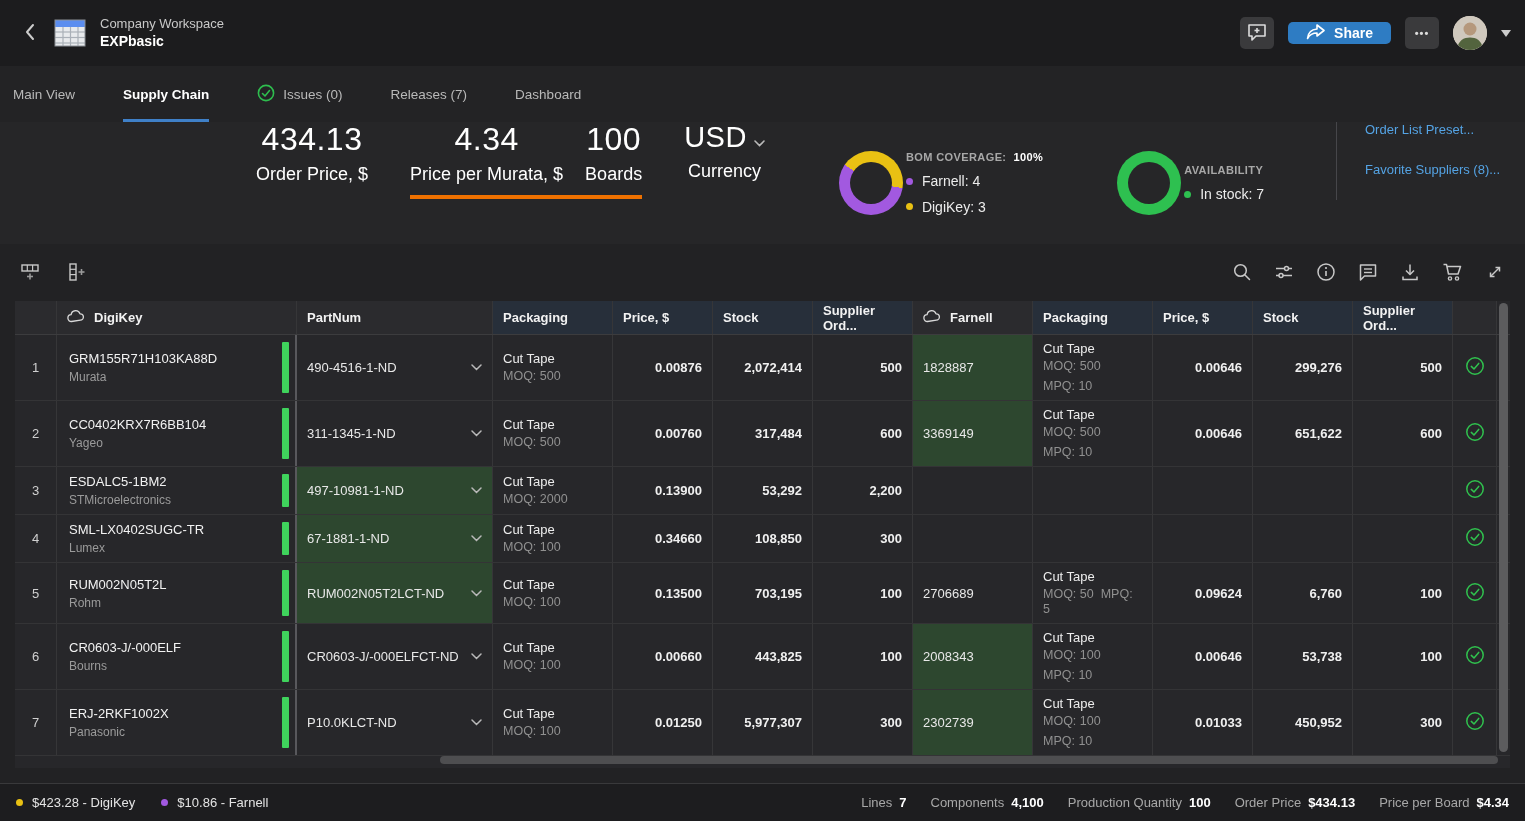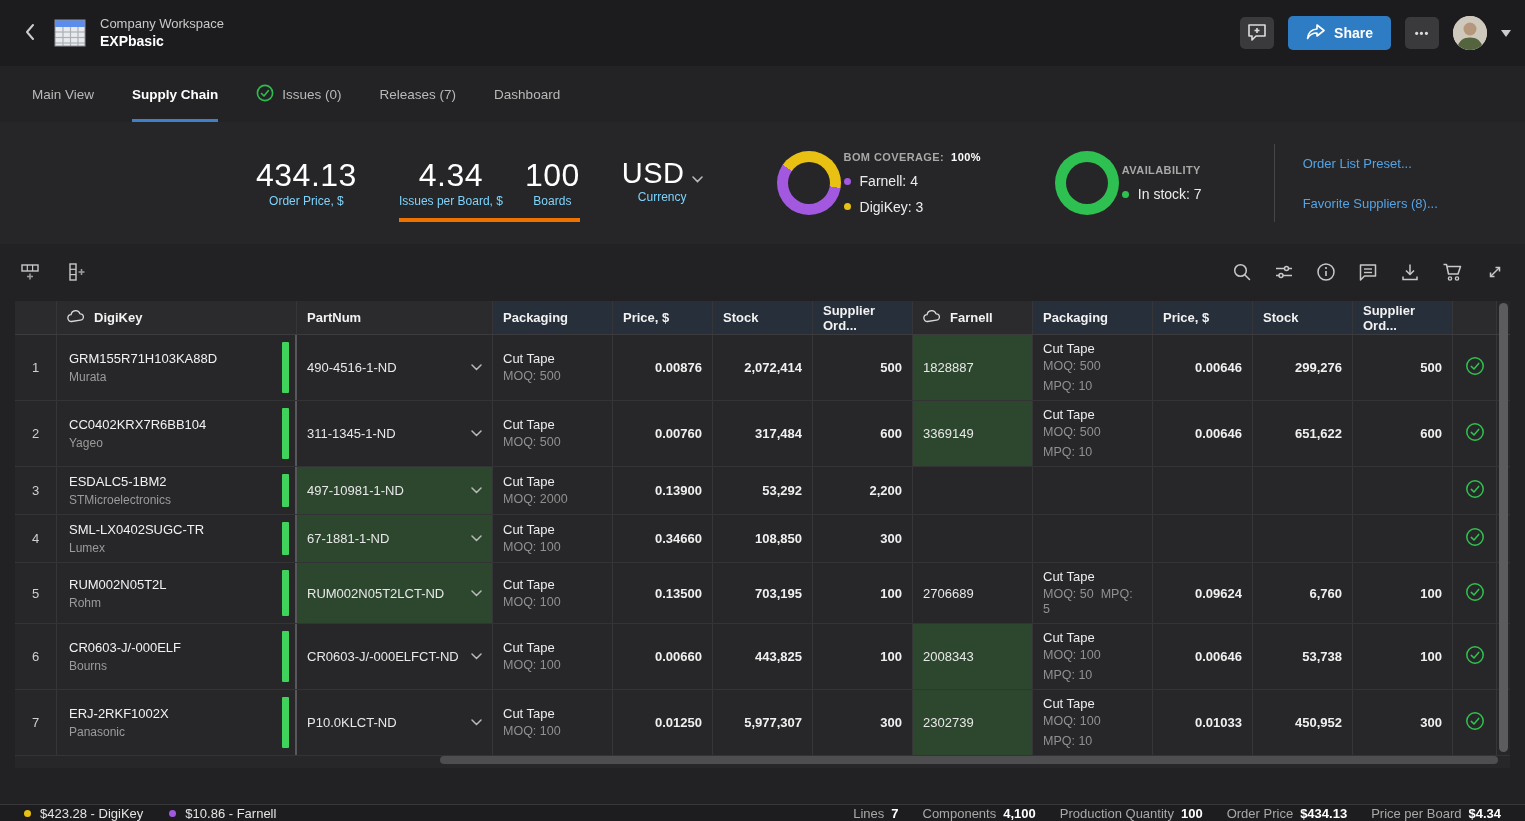--- a/index.html
+++ b/index.html
@@ -9,38 +9,38 @@
   
   .topbar { height:66px; background:#1c1c1e; display:flex; align-items:center; padding:0 14px; }
   .back-btn { background:none; border:none; cursor:pointer; padding:6px 10px; display:flex; }
   .logo { margin:0 14px 0 8px; display:flex; }
   .titleblock { line-height:1.35; }
   .ws-name { color:#c9c9c9; font-size:13px; }
   .proj-name { color:#ffffff; font-size:14px; font-weight:bold; }
   .topbar-right { margin-left:auto; display:flex; align-items:center; gap:14px; }
   .icon-btn { width:34px; height:32px; background:#3a3a3c; border:none; border-radius:5px;
     display:flex; align-items:center; justify-content:center; cursor:pointer; color:#dcdcdc; }
-  .share-btn { height:34px; background:#2e7cc3; color:#fff; border:none; border-radius:5px;
+  .share-btn { height:22px; background:#2e7cc3; color:#fff; border:none; border-radius:5px;
     padding:0 18px; font-size:14px; font-weight:bold; display:flex; align-items:center; gap:9px; cursor:pointer; }
   .more-btn { letter-spacing:1px; font-size:11px; font-weight:bold; }
   .avatar { width:34px; height:34px; border-radius:50%; overflow:hidden; background:#cfc8bd; cursor:pointer; display:flex; }
   .user-caret { color:#cccccc; cursor:pointer; display:flex; }
 
   
-  .tabbar { height:56px; display:flex; align-items:flex-start; padding:0 32px; gap:38px; background:#232325; }
+  .tabbar { height:56px; display:flex; align-items:flex-start; padding:0 13px; gap:48px; background:#232325; }
   .tab { color:#b9b9b9; font-size:13.5px; cursor:pointer; height:100%; display:flex; align-items:center; gap:8px;
     border-bottom:3px solid transparent; border-top:3px solid transparent; }
   .tab.active { color:#ffffff; font-weight:bold; border-bottom-color:#3f80c8; }
 
   
-  .summary { height:122px; background:#262628; display:flex; align-items:center; padding:0 16px; }
+  .summary { height:122px; background:#262628; display:flex; padding:0 16px; }
   .stats { display:flex; align-items:flex-start; margin-left:240px; gap:42px; }
   .stat { text-align:center; }
   .stat .v { font-size:32px; color:#ffffff; letter-spacing:.5px; line-height:1.1; }
-  .stat .l { font-size:12px; color:#7dd3fc; }
+  .stat .l { font-size:18px; color:#ffffff; margin-top:7px; }
   .underline-group { display:flex; gap:22px; border-bottom:4px solid #ef7100; padding-bottom:10px; margin-bottom:-14px; }
   .currency .v { display:flex; align-items:center; gap:7px; font-size:29px; cursor:pointer; }
   .donut-group { display:flex; align-items:center; gap:3px; margin-left:74px; }
   .donut { width:64px; height:64px; border-radius:50%; position:relative; flex:none; }
   .donut::after { content:""; position:absolute; inset:11px; border-radius:50%; background:#262628; }
   .donut-info { line-height:1.2; }
   .donut-title { font-size:11px; font-weight:bold; letter-spacing:.4px; color:#a8a8a8; display:flex; gap:7px; }
   .donut-title b { color:#ffffff; }
   .legend-item { display:flex; align-items:center; gap:9px; margin-top:9px; font-size:14px; color:#ececec; }
   .dot { width:7px; height:7px; border-radius:50%; flex:none; }
@@ -80,22 +80,22 @@
   .pack .mpq { margin-top:5px; }
   .pack .pname:empty, .pack .moq:empty, .pack .mpq:empty { display:none; }
   .c.numeric { justify-content:flex-end; font-weight:bold; color:#f0f0f0; }
   .c.checkc { justify-content:center; }
   .vscroll { position:absolute; top:2px; bottom:16px; right:1px; width:10px; }
   .vscroll .thumb { width:9px; height:100%; background:#5c5c5e; border-radius:5px; }
   .hscroll { position:absolute; left:0; right:0; bottom:2px; height:10px; }
   .hscroll .thumb { position:absolute; left:425px; right:12px; height:8px; background:#4e4e50; border-radius:4px; }
 
   
-  .statusbar { position:fixed; left:0; right:0; bottom:0; height:17px; background:#1d1d1f;
-    border-top:1px solid #39393b; display:flex; align-items:center; padding:0 24px; font-size:13px; }
+  .statusbar { position:fixed; left:0; right:0; bottom:0; height:38px; background:#1d1d1f;
+    border-top:1px solid #39393b; display:flex; align-items:center; padding:0 16px; font-size:13px; }
   .sb-left { display:flex; gap:26px; }
   .sb-item { display:flex; align-items:center; gap:9px; color:#e4e4e4; }
   .sb-right { margin-left:auto; display:flex; gap:24px; align-items:center; }
   .sb-metric { display:flex; gap:7px; align-items:center; }
   .sb-metric .lbl { color:#a8a8a8; }
   .sb-metric .val { color:#ffffff; font-weight:bold; }
 </style>
 </head>
 <body>
 
@@ -178,21 +178,21 @@
 
 <section class="summary">
   <div class="stats">
     <div class="stat">
       <div class="v">434.13</div>
       <div class="l">Order Price, $</div>
     </div>
     <div class="underline-group">
       <div class="stat">
         <div class="v">4.34</div>
-        <div class="l">Issues per Board, $</div>
+        <div class="l">Price per Murata, $</div>
       </div>
       <div class="stat">
         <div class="v">100</div>
         <div class="l">Boards</div>
       </div>
     </div>
     <div class="stat currency">
       <div class="v">
         <span>USD</span>
         <span>

